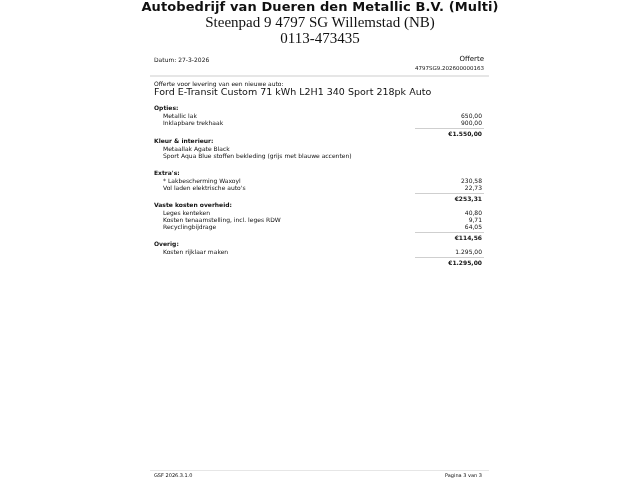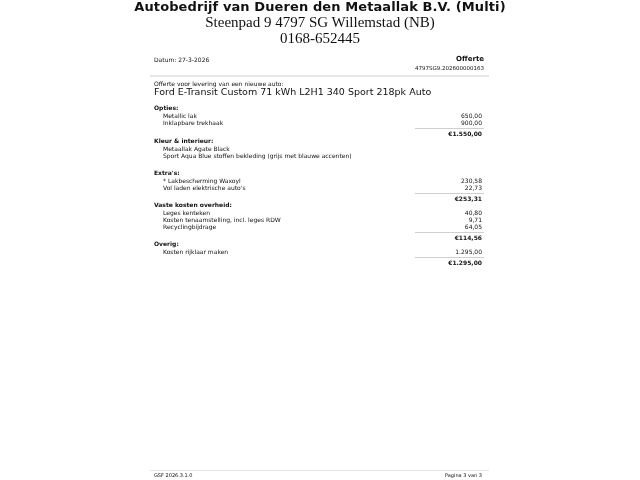--- a/index.html
+++ b/index.html
@@ -3,21 +3,21 @@
   <meta charset="utf-8">
   <style>
     html, body { margin: 0; padding: 0; background: #ffffff; }
     body { width: 640px; height: 480px; position: relative; overflow: hidden; font-family: "DejaVu Sans", sans-serif; color: #111; }
     .page { position: absolute; left: 0; top: 0; width: 640px; height: 480px; }
     .header { position: absolute; left: 0; top: 0; width: 640px; text-align: center; }
     .company { font-weight: bold; font-size: 13px; line-height: 14px; margin-top: 0px; letter-spacing: 0.1px; }
     .address, .phone { font-size: 15px; line-height: 16px; font-family: Liberation Serif, serif; }
     .meta { position: absolute; left: 154px; top: 56px; width: 330px; height: 18px; font-size: 6px; }
     .date { position: absolute; left: 0; top: 0; }
-    .doc-type { position: absolute; right: 0; top: -1px; font-weight: bold; font-size: 7px; }
+    .doc-type { position: absolute; right: 0; top: -1px; font-weight: normal; font-size: 7px; }
     .doc-number { position: absolute; right: 0; top: 9px; font-size: 5.5px; }
     .divider { position: absolute; left: 150px; top: 75px; width: 339px; height: 2px; background: #e6e6e6; }
     .intro { position: absolute; left: 154px; top: 80px; font-size: 6px; }
     .model { position: absolute; left: 154px; top: 86px; font-size: 9.5px; font-weight: normal; }
     .section { position: absolute; left: 154px; width: 330px; font-size: 6px; }
     .sec-title { font-weight: bold; height: 8px; line-height: 8px; }
     .row { position: relative; height: 7px; line-height: 7px; }
     .row .label { position: absolute; left: 9px; top: 0; white-space: nowrap; }
     .row .amount { position: absolute; right: 2px; top: 0; }
     .subtotal-line { position: relative; margin-left: 261px; width: 69px; height: 1px; background: #cfcfcf; margin-top: 2px; }
@@ -26,23 +26,23 @@
     .footer { position: absolute; left: 154px; top: 472px; width: 330px; font-size: 5px; }
     .footer .ver { position: absolute; left: 0; top: 0; }
     .footer .pg { position: absolute; right: 2px; top: 0; }
   </style>
 </head>
 <body>
 
 <div class="page">
 
   <div class="header">
-    <div class="company">Autobedrijf van Dueren den Metaallak B.V. (Multi)</div>
+    <div class="company">Autobedrijf van Dueren den Metallic B.V. (Multi)</div>
     <div class="address">Steenpad 9  4797 SG Willemstad (NB)</div>
-    <div class="phone">0168-652445</div>
+    <div class="phone">0113-473435</div>
   </div>
 
   <div class="meta">
     <span class="date">Datum: 27-3-2026</span>
     <span class="doc-type">Offerte</span>
     <span class="doc-number">4797SG9.202600000163</span>
   </div>
 
   <div class="divider"></div>
 

